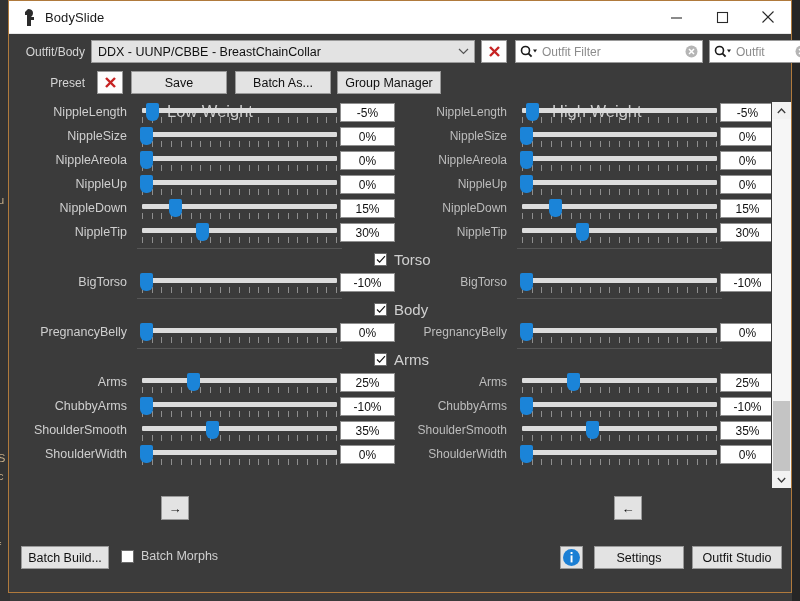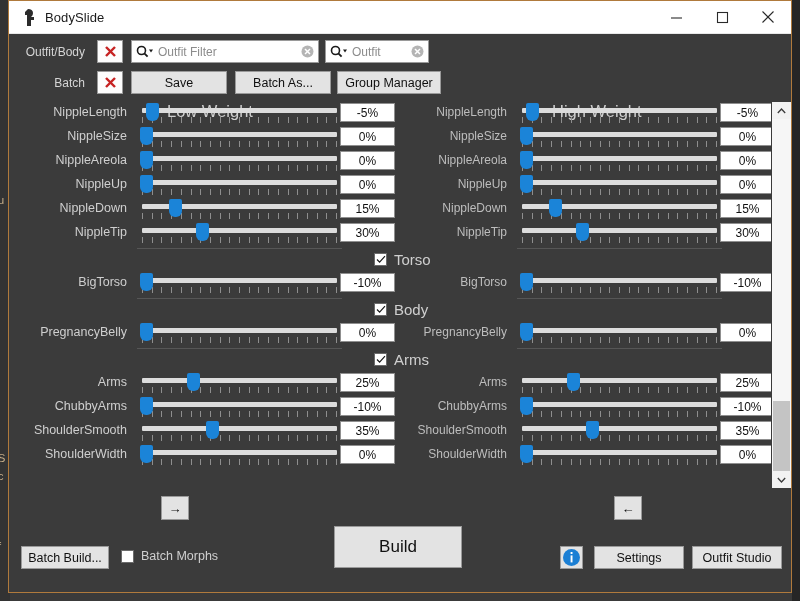--- a/index.html
+++ b/index.html
@@ -215,20 +215,28 @@
           <line x1="1.5" y1="1.5" x2="12.5" y2="12.5" stroke="#2a2a2a" stroke-width="1.1"></line>
           <line x1="12.5" y1="1.5" x2="1.5" y2="12.5" stroke="#2a2a2a" stroke-width="1.1"></line>
         </svg>
       </div>
     </div>
 
     <div id="toolbar">
 
       <div class="trow">
         <div class="tlabel">Outfit/Body</div>
+        <div class="combo" style="width:384px;">
+          <div class="ctext">DDX - UUNP/CBBE - BreastChainCollar</div>
+          <div class="carrow">
+            <svg width="11" height="7" viewBox="0 0 11 7">
+                <path d="M1 1 L5.5 5.5 L10 1" fill="none" stroke="#555" stroke-width="1.2"></path>
+              </svg>
+          </div>
+        </div>
         <div class="xbtn">
           <svg width="13" height="13" viewBox="0 0 13 13">
             <line x1="2" y1="2" x2="11" y2="11" stroke="#c62222" stroke-width="2.4"></line>
             <line x1="11" y1="2" x2="2" y2="11" stroke="#c62222" stroke-width="2.4"></line>
           </svg>
         </div>
         <div class="search" style="width:188px;">
           <div class="sicon">
             <svg width="18" height="13" viewBox="0 0 18 13">
               <circle cx="5.5" cy="5.5" r="4" fill="none" stroke="#1a1a1a" stroke-width="1.6"></circle>
@@ -258,21 +266,21 @@
             <svg width="13" height="13" viewBox="0 0 13 13">
               <circle cx="6.5" cy="6.5" r="6" fill="#b5b5b5"></circle>
               <line x1="4" y1="4" x2="9" y2="9" stroke="#fff" stroke-width="1.5"></line>
               <line x1="9" y1="4" x2="4" y2="9" stroke="#fff" stroke-width="1.5"></line>
             </svg>
           </div>
         </div>
       </div>
 
       <div class="trow">
-        <div class="tlabel">Batch</div>
+        <div class="tlabel">Preset</div>
         <div class="xbtn">
           <svg width="13" height="13" viewBox="0 0 13 13">
             <line x1="2" y1="2" x2="11" y2="11" stroke="#c62222" stroke-width="2.4"></line>
             <line x1="11" y1="2" x2="2" y2="11" stroke="#c62222" stroke-width="2.4"></line>
           </svg>
         </div>
         <div class="btn" style="width:96px;">Save</div>
         <div class="btn" style="width:96px;">Batch As...</div>
         <div class="btn" style="width:104px;margin-left:6px;">Group Manager</div>
       </div>
@@ -1052,21 +1060,20 @@
               <path d="M0.8 1 L4.5 5 L8.2 1" fill="none" stroke="#3a3a3a" stroke-width="1.3"></path>
             </svg>
         </div>
       </div>
     </div>
 
     <div id="bottom">
       <div class="arrowbtn" style="left:152px;top:8px;">→</div>
       <div class="arrowbtn" style="left:605px;top:8px;">←</div>
 
-      <div class="bigbtn" style="left:325px;top:38px;width:128px;height:42px;font-size:17px;">Build</div>
 
       <div class="bigbtn" style="left:12px;top:58px;width:88px;height:23px;font-size:12.5px;">Batch Build...</div>
 
       <div id="buildmorphs" style="left:112px;top:61px;">
         <div class="cb"></div>
         <div class="t">Batch Morphs</div>
       </div>
 
       <div id="infobtn" style="left:551px;top:58px;">
         <svg width="19" height="19" viewBox="0 0 19 19">

